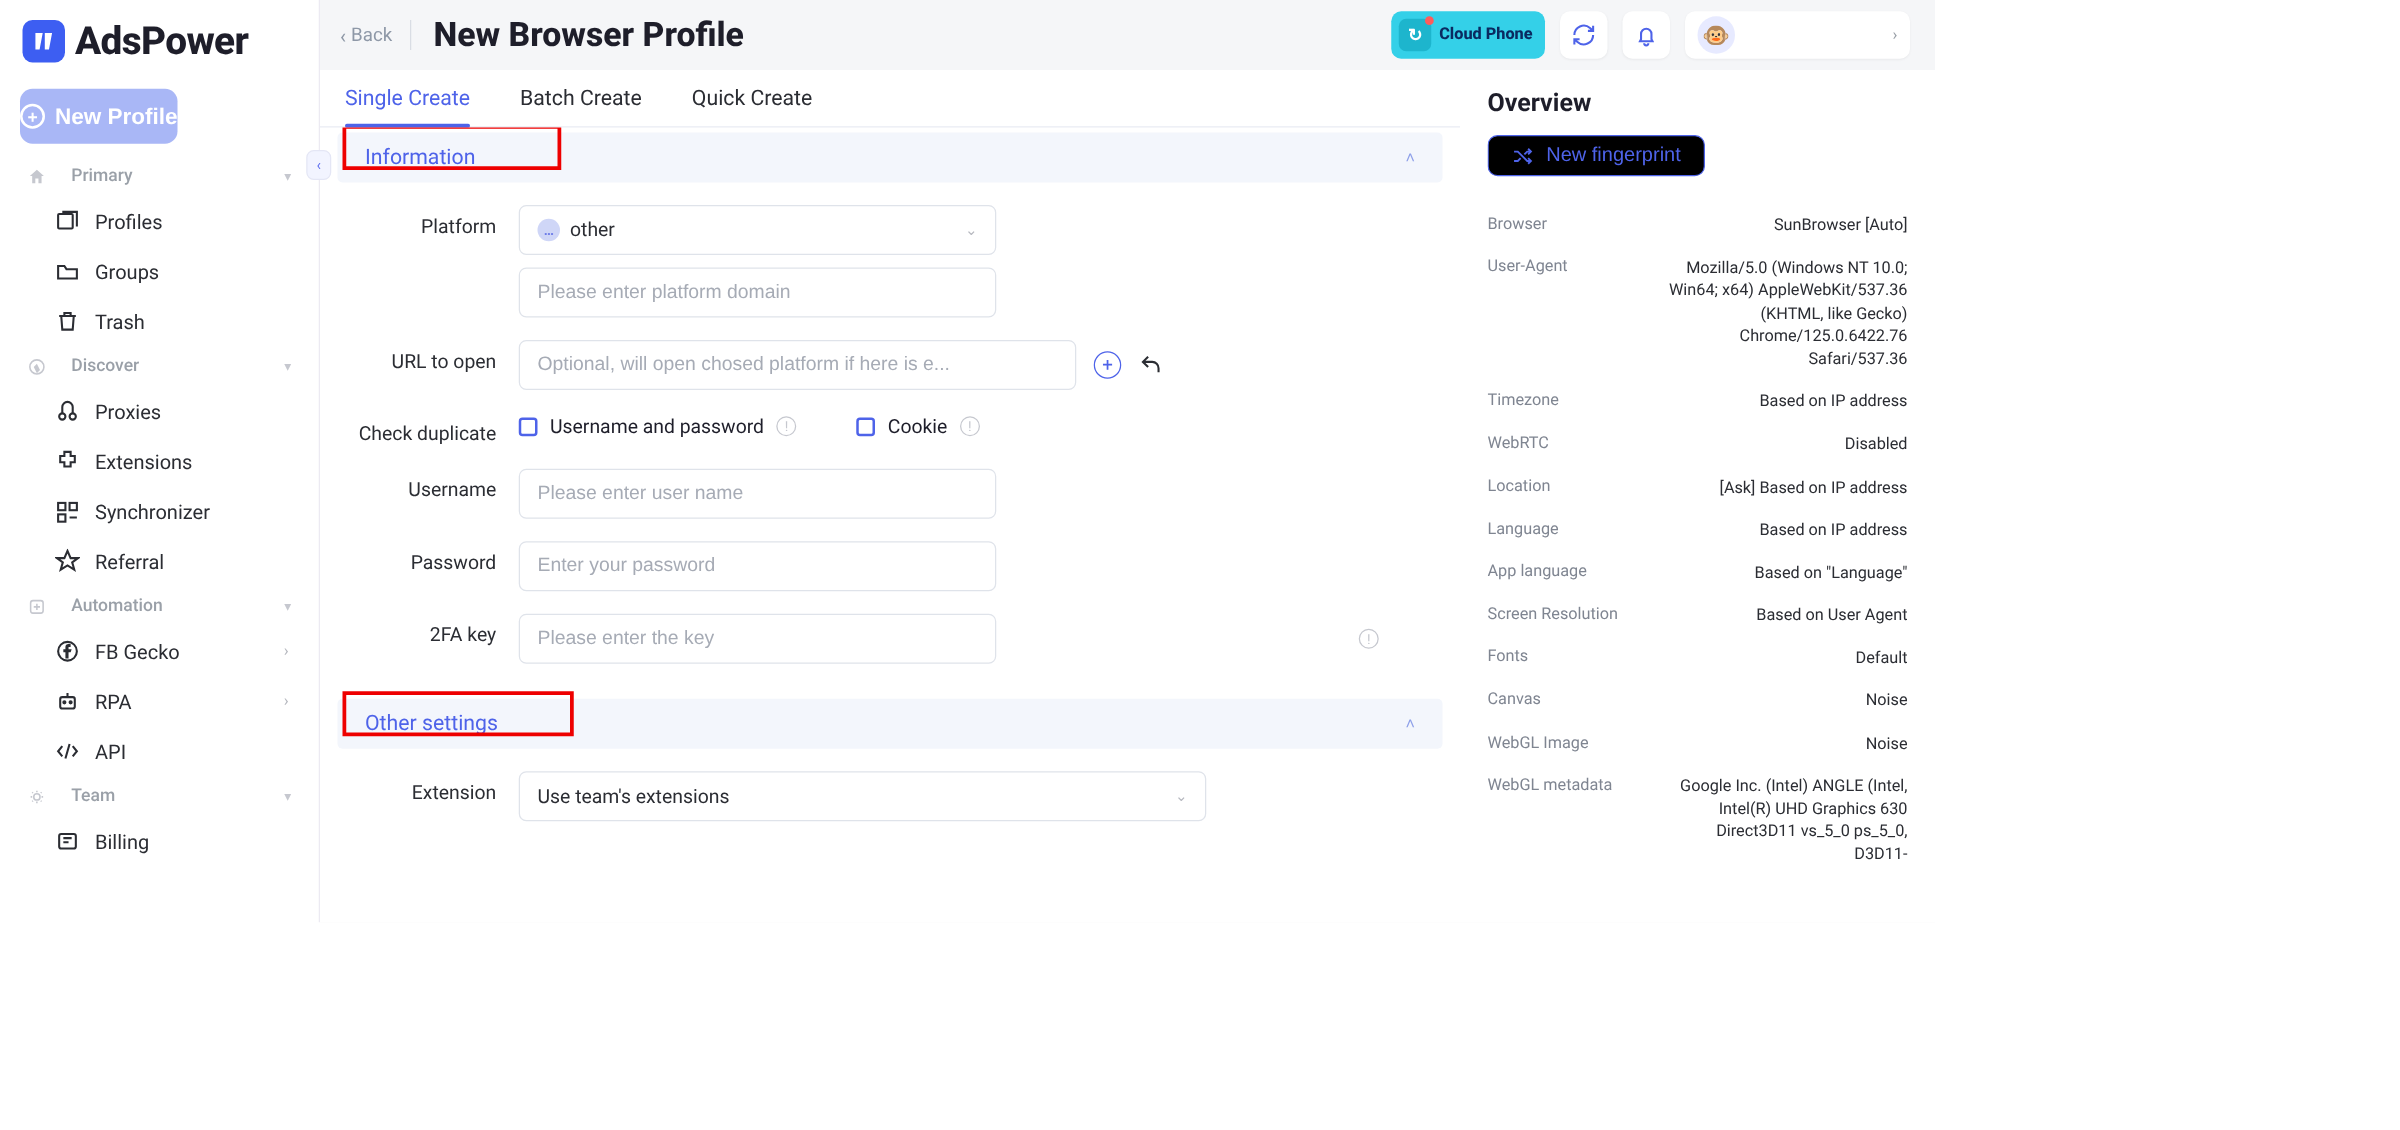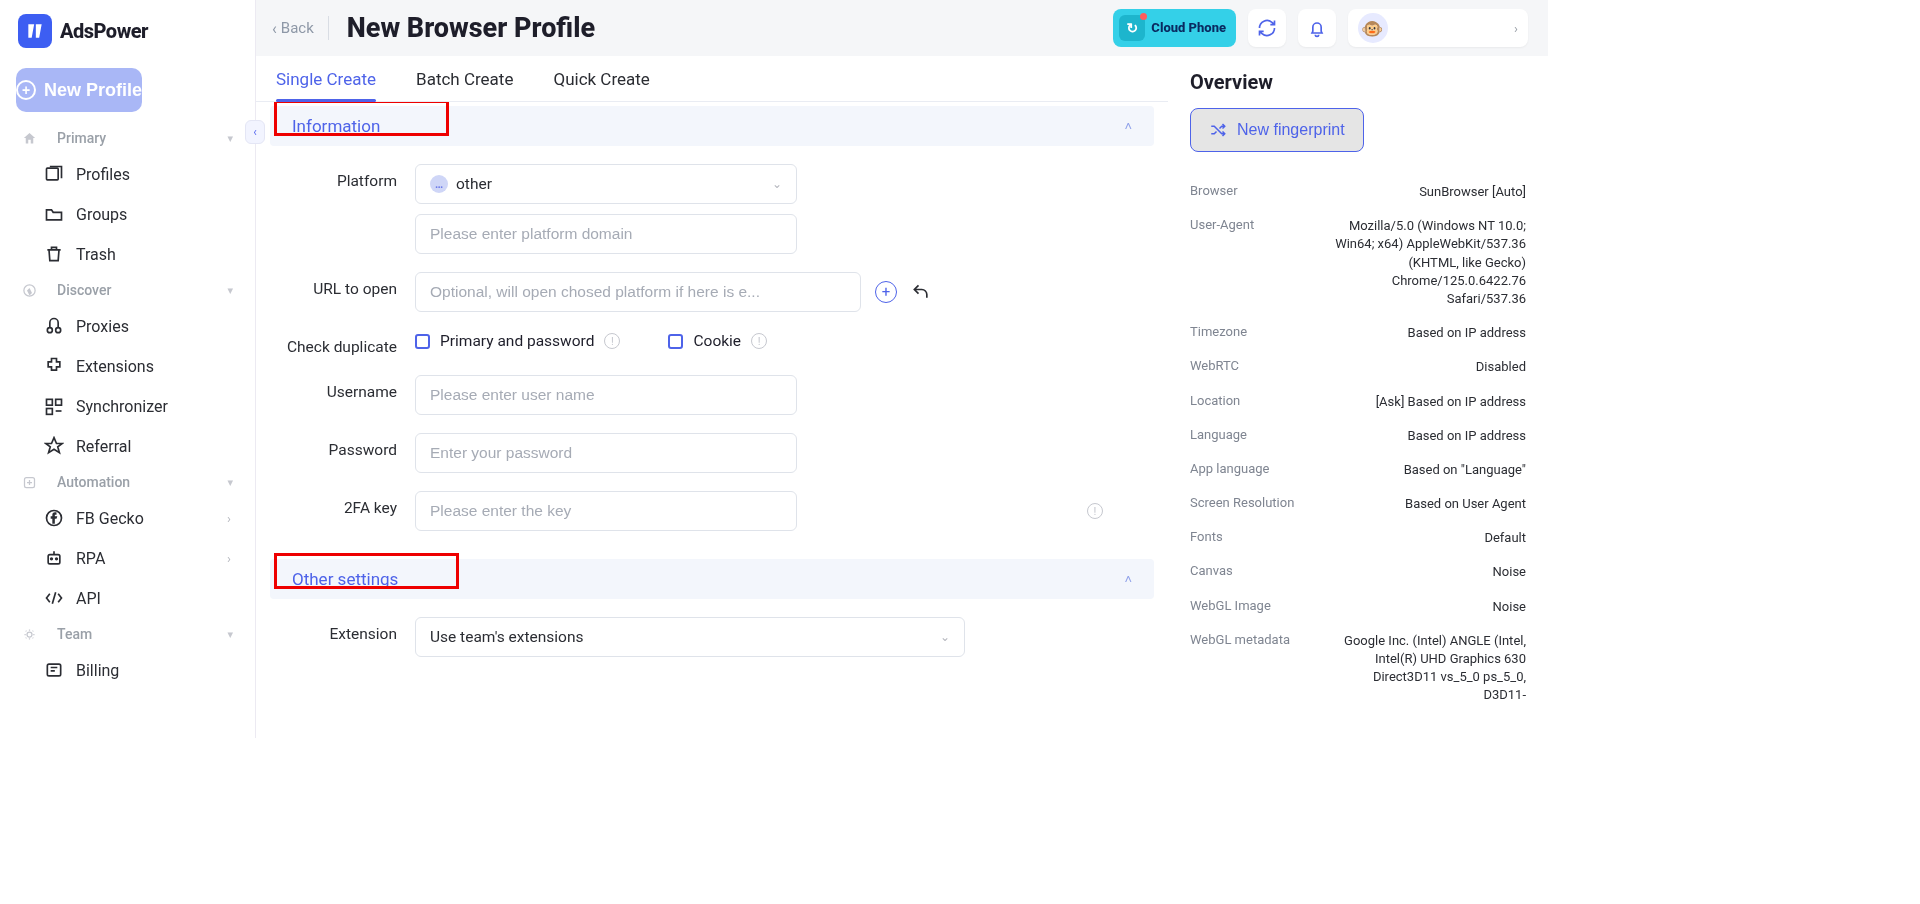--- a/index.html
+++ b/index.html
@@ -5,21 +5,21 @@
   * { box-sizing: border-box; margin: 0; padding: 0; }
   body { font-family: -apple-system, BlinkMacSystemFont, "Segoe UI", Roboto, Arial, sans-serif; background: #fff; color: #1e1e2a; width: 1548px; height: 738px; overflow: hidden; }
   .app { display: flex; height: 738px; }
 
   
   .sidebar { width: 256px; background: #fff; border-right: 1px solid #eceaf2; position: relative; display: flex; flex-direction: column; }
   .sidebar-inner { overflow-y: auto; }
   .logo-wrap { display: flex; align-items: center; gap: 8px; padding: 14px 18px 14px 18px; }
   .logo-mark { width: 34px; height: 34px; background: #3d5ef2; border-radius: 8px; display: flex; align-items: center; justify-content: center; color: #fff; font-weight: 800; font-size: 18px; }
   .logo-mark svg { width: 20px; height: 20px; }
-  .logo-text { font-size: 20px; font-weight: 800; letter-spacing: -0.5px; }
+  .logo-text { font-size: 31px; font-weight: 800; letter-spacing: -0.5px; }
   .new-profile-btn { margin: 6px 16px 10px 16px; height: 44px; background: #a9b7f6; border: none; border-radius: 10px; color: #fff; font-size: 18px; font-weight: 600; display: flex; align-items: center; justify-content: center; gap: 8px; cursor: pointer; }
   .new-profile-btn .plus { width: 20px; height: 20px; border: 2px solid #fff; border-radius: 50%; display:flex;align-items:center;justify-content:center; font-size: 14px; line-height: 1; }
   .collapse-toggle { position: absolute; top: 120px; right: -10px; width: 20px; height: 24px; background: #f2f4ff; border: 1px solid #e4e6f5; border-radius: 6px; display:flex;align-items:center;justify-content:center; color:#5b6cf0;cursor:pointer;font-size:12px; }
   .nav-section-title { display:flex;align-items:center; justify-content:space-between; padding: 8px 22px 8px 22px; color:#9aa0a8; font-size:14px; font-weight:500; cursor: pointer; }
   .nav-section-title .left { display:flex; align-items:center; gap:20px; }
   .nav-section-title svg.ico { width:15px; height:15px; fill:#c6c8cf; }
   .nav-item { display:flex; align-items:center; gap:12px; padding: 10px 24px 10px 44px; font-size:16px; color:#2b2d33; cursor:pointer; }
   .nav-item .ico { width:20px; height:20px; display:flex;align-items:center;justify-content:center;color:#2b2d33; }
   .nav-item .chev { margin-left:auto; color:#b6b8bf; font-size:13px; }
 
@@ -73,21 +73,21 @@
   .chk-item { display:flex; align-items:center; gap:10px; font-size:15.5px; }
   .chk-box { width:15px; height:15px; border:2px solid #4e63e9; border-radius:3px; }
   .info-ico { width:16px;height:16px; border:1.5px solid #c6c8cf; border-radius:50%; color:#c6c8cf; font-size:11px; display:flex;align-items:center;justify-content:center;}
   .input-with-icon { position:relative; }
   .input-with-icon .trailing { position:absolute; right:12px; top:50%; transform:translateY(-50%); }
 
   
   .overview { width:380px; background:#fff; padding: 14px 14px 0 22px; overflow-y:hidden;}
   .overview-scroll { height: 100%; overflow-y:auto; padding-right:8px; }
   .ov-title { font-size:20px; font-weight:700; margin-bottom:14px; }
-  .new-fp-btn { border:1.5px solid #4e63e9; color:#4e63e9; background:#e5e5e5; height:44px; padding:0 18px; border-radius:8px; font-size:16px; display:flex;align-items:center;gap:10px; cursor:pointer; }
+  .new-fp-btn { border:1.5px solid #4e63e9; color:#4e63e9; background:#000000; height:33px; padding:0 18px; border-radius:8px; font-size:16px; display:flex;align-items:center;gap:10px; cursor:pointer; }
   .new-fp-btn svg { width:18px; height:18px; }
   .ov-list { margin-top:31px; display:flex; flex-direction:column; gap:16px; font-size:13px; }
   .ov-row { display:flex; align-items:flex-start; gap:14px; }
   .ov-key { color:#7f8591; width:130px; flex-shrink:0; }
   .ov-val { color:#2b2d33; text-align:right; flex:1; line-height:1.4; word-break:break-word;}
 
   
   .form-scroll::-webkit-scrollbar, .overview-scroll::-webkit-scrollbar, .sidebar-inner::-webkit-scrollbar { width:8px; }
   .form-scroll::-webkit-scrollbar-thumb, .overview-scroll::-webkit-scrollbar-thumb, .sidebar-inner::-webkit-scrollbar-thumb { background:#c8cdd6; border-radius:4px; }
 </style>
@@ -328,21 +328,21 @@
               </div>
             </div>
           </div>
 
           <div class="form-row">
             <div class="form-label">Check duplicate</div>
             <div class="form-field">
               <div class="chk-group">
                 <label class="chk-item">
                     <span class="chk-box"></span>
-                    <span>Primary and password</span>
+                    <span>Username and password</span>
                     <span class="info-ico">!</span>
                   </label>
                 <label class="chk-item">
                     <span class="chk-box"></span>
                     <span>Cookie</span>
                     <span class="info-ico">!</span>
                   </label>
               </div>
             </div>
           </div>

